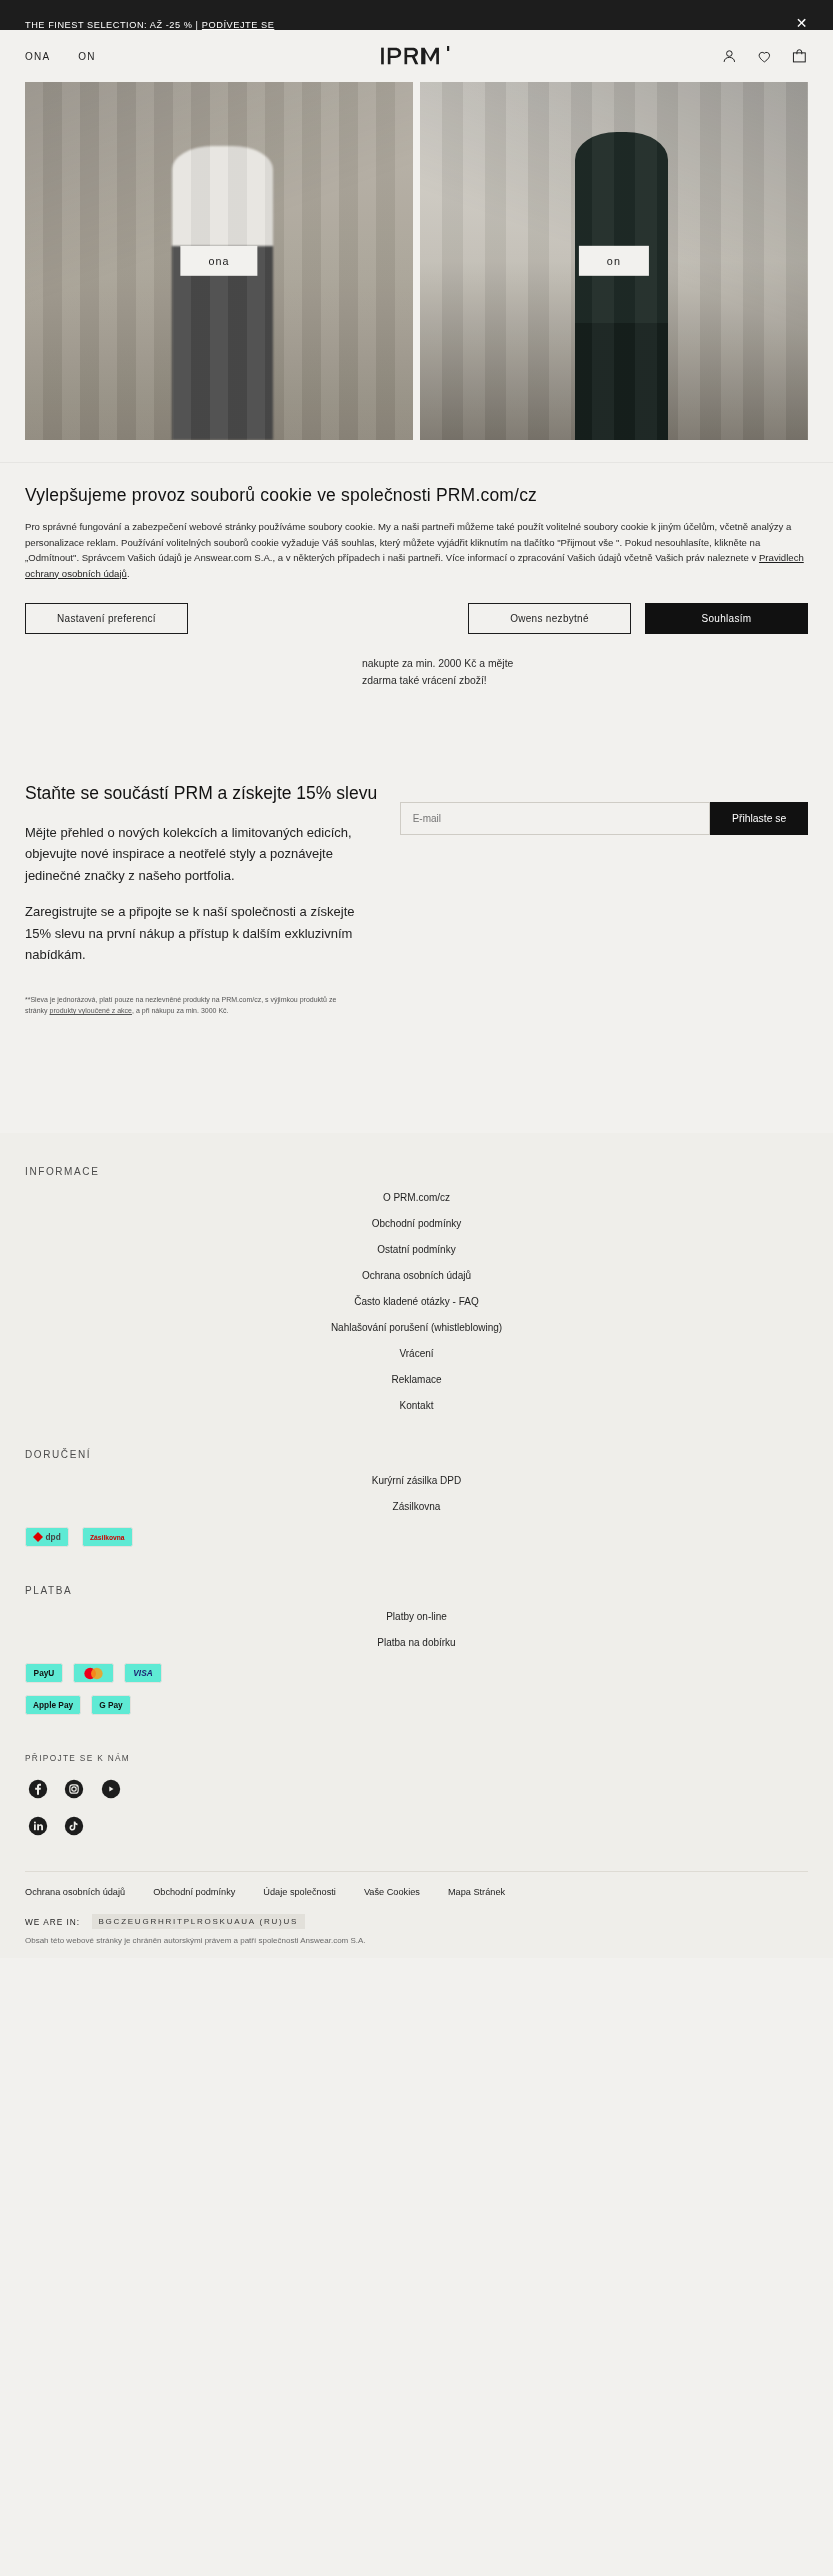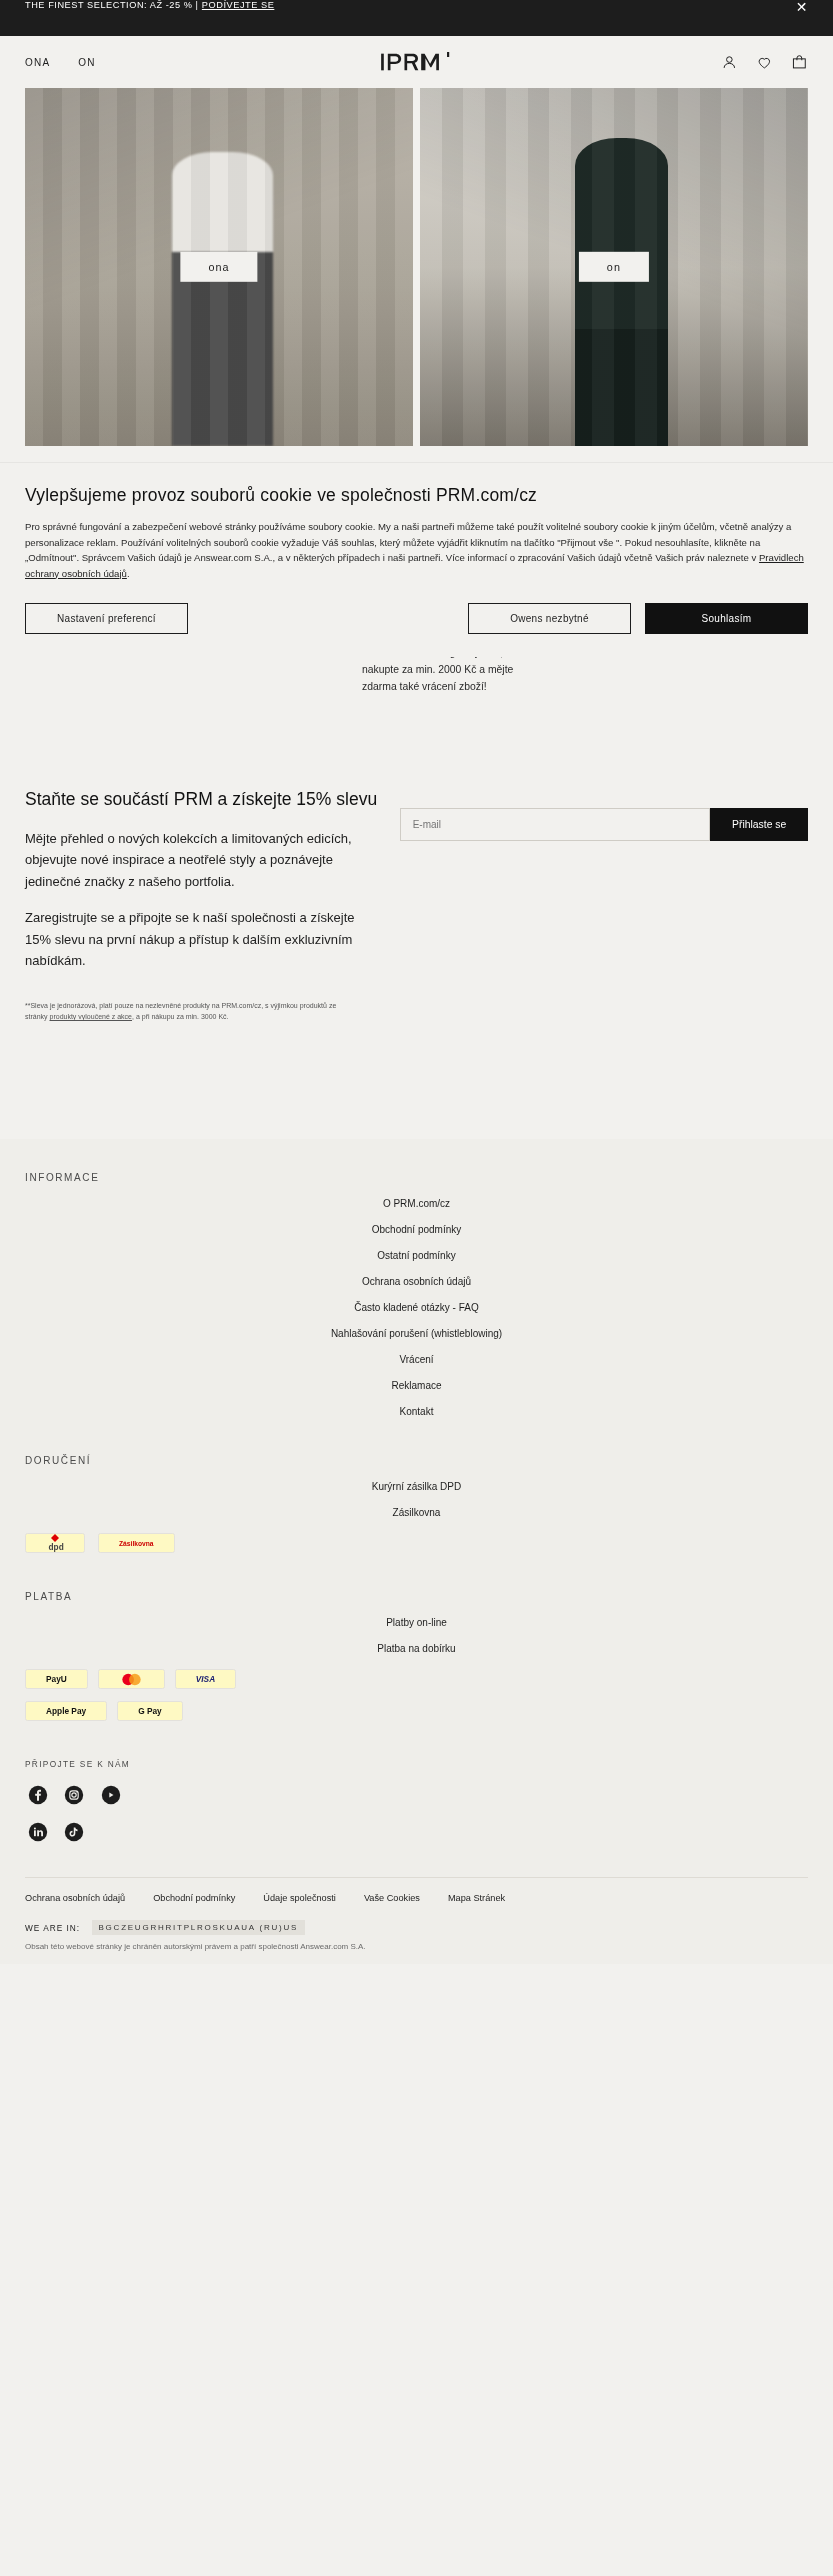--- a/index.html
+++ b/index.html
@@ -12,25 +12,25 @@
   .page {
     width: 833px;
     height: 2576px;
     position: relative;
     overflow: hidden;
     background: #f2f1ee;
   }
 
   
   .announce {
-    height: 36px;
+    height: 30px;
     background: #1d1d1d;
     color: #fff;
     display: flex;
-    align-items: flex-start;
+    align-items: flex-end;
     padding: 0 25px;
     font-size: 9.2px;
     letter-spacing: .06em;
   }
   .announce .txt { text-transform: uppercase; }
   .announce .txt a {
     color: #fff;
     text-decoration: underline;
     margin-left: 3.3px;
   }
@@ -290,31 +290,30 @@
     color: #1d1d1d;
     text-decoration: none;
     margin-bottom: 15px;
     text-align: center;
   }
   .f-block { margin-bottom: 38px; }
   .pay-row { display: flex; gap: 10px; align-items: center; margin-bottom: 11.7px; }
   .chip {
     height: 20px;
     min-width: 38px;
-    background: #fef9c3;
+    background: #5eead4;
     border-radius: 2.5px;
     display: flex;
     align-items: center;
     justify-content: center;
     font-size: 8.3px;
     font-weight: 700;
     color: #111;
-    padding: 0 20px;
+    padding: 0 7px;
     border: 0.8px solid #e3e1dc;
-    flex-direction: column;
   }
   .carrier-row { display: flex; gap: 13.3px; align-items: center; }
   .social-head {
     font-size: 8.3px;
     letter-spacing: .16em;
     text-transform: uppercase;
     color: #4a4a4a;
     margin: 8.3px 0 13.3px;
   }
   .social-grid {

